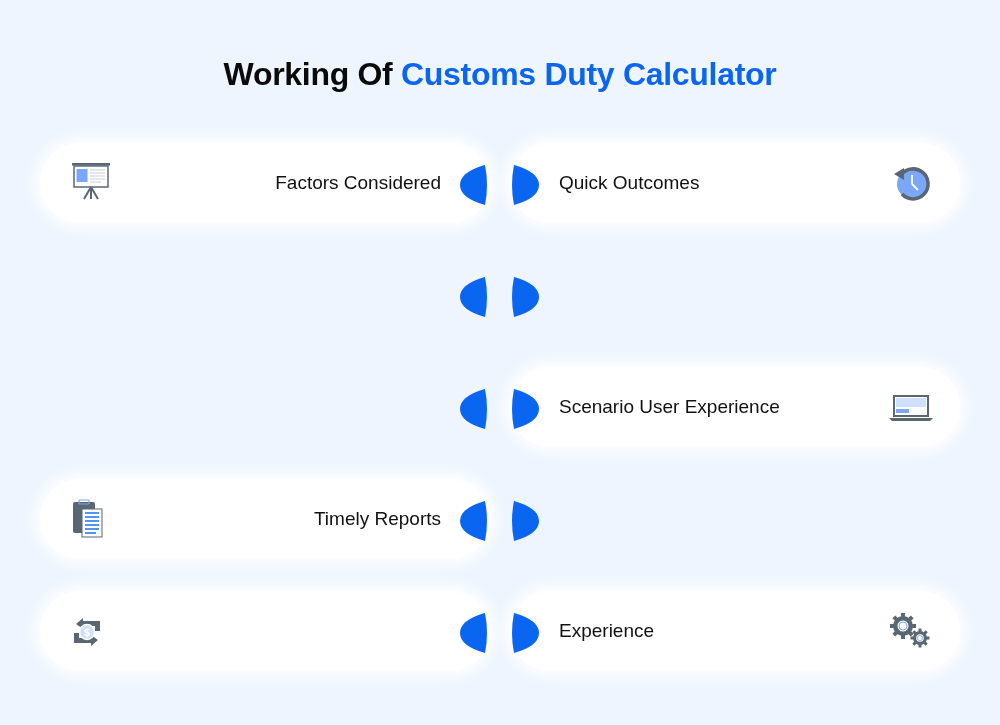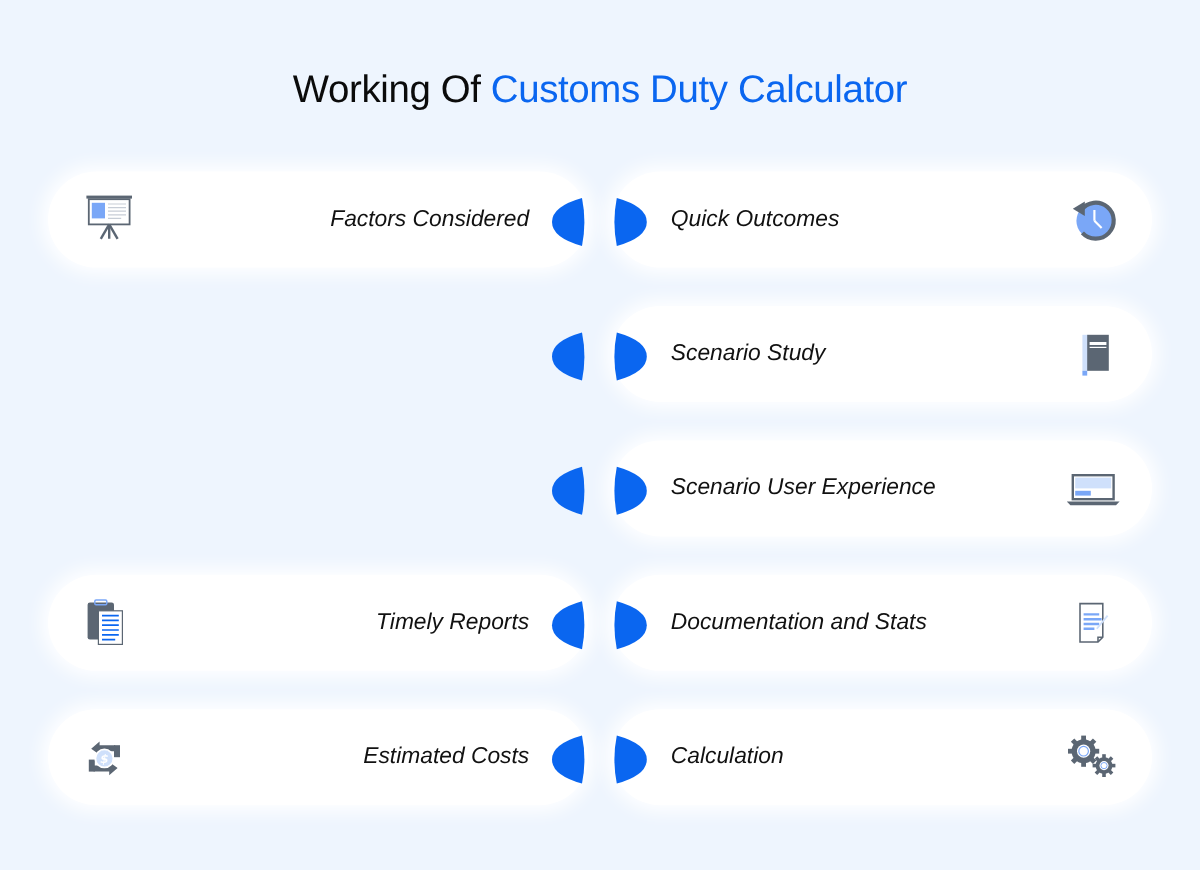--- a/index.html
+++ b/index.html
@@ -7,37 +7,36 @@
     body {
       background: #eef5fe;
       font-family: "Liberation Sans", "DejaVu Sans", sans-serif;
       position: relative;
     }
     .title {
       position: absolute;
       top: 56px; left: 0; width: 1000px;
       text-align: center;
       font-size: 32px;
-      font-weight: normal;
+      font-weight: bold;
       color: #0b0b0b;
       letter-spacing: -0.3px;
     }
     .title .accent { color: #0a66f0; }
 
     .row {
       position: absolute;
       left: 0; width: 1000px; height: 80px;
     }
     .pill {
       position: absolute;
       top: 0; height: 80px;
       background: #ffffff;
       border-radius: 40px;
       box-shadow: 0 0 14px 6px rgba(255,255,255,0.9);
-      font-style: italic;
     }
     .pill.left { left: 40px; width: 450px; }
     .pill.right { left: 510px; width: 450px; }
 
     .label {
       position: absolute;
       top: 29px;
       font-size: 19px;
       color: #111111;
       white-space: nowrap;
@@ -106,32 +105,20 @@
       </svg>
   </span>
   <span class="lens r">
     <svg viewBox="0 0 30 42">
         <path d="M4 1 Q0 21 4 41 Q29 34 29 21 Q29 8 4 1 Z" fill="#0a66f0"></path>
       </svg>
   </span>
 </div>
 
 <div class="row" style="top:255px;">
-  <div class="pill right">
-    <span class="label">Scenario Study</span>
-    <span class="icon">
-      <svg viewBox="0 0 46 44">
-        <rect x="14" y="6" width="5" height="30" fill="#cfe0fb"></rect>
-        <rect x="18" y="6" width="18" height="30" fill="#5b6673"></rect>
-        <rect x="20" y="12" width="14" height="2.5" fill="#ffffff"></rect>
-        <rect x="20" y="16" width="14" height="1" fill="#ffffff"></rect>
-        <rect x="14" y="36" width="4" height="4" fill="#7aa7f7"></rect>
-      </svg>
-    </span>
-  </div>
   <span class="lens l">
     <svg viewBox="0 0 30 42">
         <path d="M26 1 Q30 21 26 41 Q1 34 1 21 Q1 8 26 1 Z" fill="#0a66f0"></path>
       </svg>
   </span>
   <span class="lens r">
     <svg viewBox="0 0 30 42">
         <path d="M4 1 Q0 21 4 41 Q29 34 29 21 Q29 8 4 1 Z" fill="#0a66f0"></path>
       </svg>
   </span>
@@ -172,34 +159,20 @@
         <line x1="17" y1="16" x2="31" y2="16" stroke="#0a66f0" stroke-width="1.4"></line>
         <line x1="17" y1="20" x2="31" y2="20" stroke="#0a66f0" stroke-width="1.4"></line>
         <line x1="17" y1="24" x2="31" y2="24" stroke="#0a66f0" stroke-width="1.4"></line>
         <line x1="17" y1="28" x2="31" y2="28" stroke="#0a66f0" stroke-width="1.4"></line>
         <line x1="17" y1="32" x2="31" y2="32" stroke="#0a66f0" stroke-width="1.4"></line>
         <line x1="17" y1="36" x2="28" y2="36" stroke="#0a66f0" stroke-width="1.4"></line>
       </svg>
     </span>
     <span class="label">Timely Reports</span>
   </div>
-  <div class="pill right">
-    <span class="label">Documentation and Stats</span>
-    <span class="icon">
-      <svg viewBox="0 0 46 44">
-        <path d="M12 6 H31 V34 L27 38 H12 Z" fill="#ffffff" stroke="#5b6673" stroke-width="1.3"></path>
-        <path d="M27 38 V34 H31" fill="none" stroke="#5b6673" stroke-width="1.3"></path>
-        <line x1="15" y1="15" x2="28" y2="15" stroke="#7aa7f7" stroke-width="2"></line>
-        <line x1="15" y1="19" x2="30" y2="19" stroke="#7aa7f7" stroke-width="2"></line>
-        <line x1="15" y1="23" x2="28" y2="23" stroke="#7aa7f7" stroke-width="2"></line>
-        <line x1="15" y1="27" x2="24" y2="27" stroke="#7aa7f7" stroke-width="2"></line>
-        <line x1="26" y1="27" x2="35" y2="16" stroke="#cfe0fb" stroke-width="1.5"></line>
-      </svg>
-    </span>
-  </div>
   <span class="lens l">
     <svg viewBox="0 0 30 42">
         <path d="M26 1 Q30 21 26 41 Q1 34 1 21 Q1 8 26 1 Z" fill="#0a66f0"></path>
       </svg>
   </span>
   <span class="lens r">
     <svg viewBox="0 0 30 42">
         <path d="M4 1 Q0 21 4 41 Q29 34 29 21 Q29 8 4 1 Z" fill="#0a66f0"></path>
       </svg>
   </span>
@@ -210,24 +183,23 @@
     <span class="icon">
       <svg viewBox="0 0 46 44">
         <path d="M8 15 L15 9 L15 12 H28 V17 H15 V20 Z" fill="#5b6673"></path>
         <path d="M30 31 L23 37 L23 34 H10 V29 H23 V26 Z" fill="#5b6673"></path>
         <rect x="27" y="12" width="5" height="10" fill="#5b6673"></rect>
         <rect x="6" y="24" width="5" height="10" fill="#5b6673"></rect>
         <circle cx="19" cy="23" r="7.5" fill="#cfe0fb" stroke="#ffffff" stroke-width="1.5"></circle>
         <text x="19" y="27" text-anchor="middle" font-size="10" font-family="DejaVu Sans, sans-serif" fill="#ffffff" font-weight="bold">$</text>
       </svg>
     </span>
-    <span class="label">Estimated Costs</span>
   </div>
   <div class="pill right">
-    <span class="label">Calculation</span>
+    <span class="label">Experience</span>
     <span class="icon">
       <svg viewBox="0 0 46 44">
         <g transform="translate(15,17)">
           <circle r="10" fill="#5b6673"></circle>
           <g fill="#5b6673">
             <rect x="-2" y="-13" width="4" height="5"></rect>
             <rect x="-2" y="8" width="4" height="5"></rect>
             <rect x="-13" y="-2" width="5" height="4"></rect>
             <rect x="8" y="-2" width="5" height="4"></rect>
             <rect x="-2" y="-13" width="4" height="5" transform="rotate(45)"></rect>

